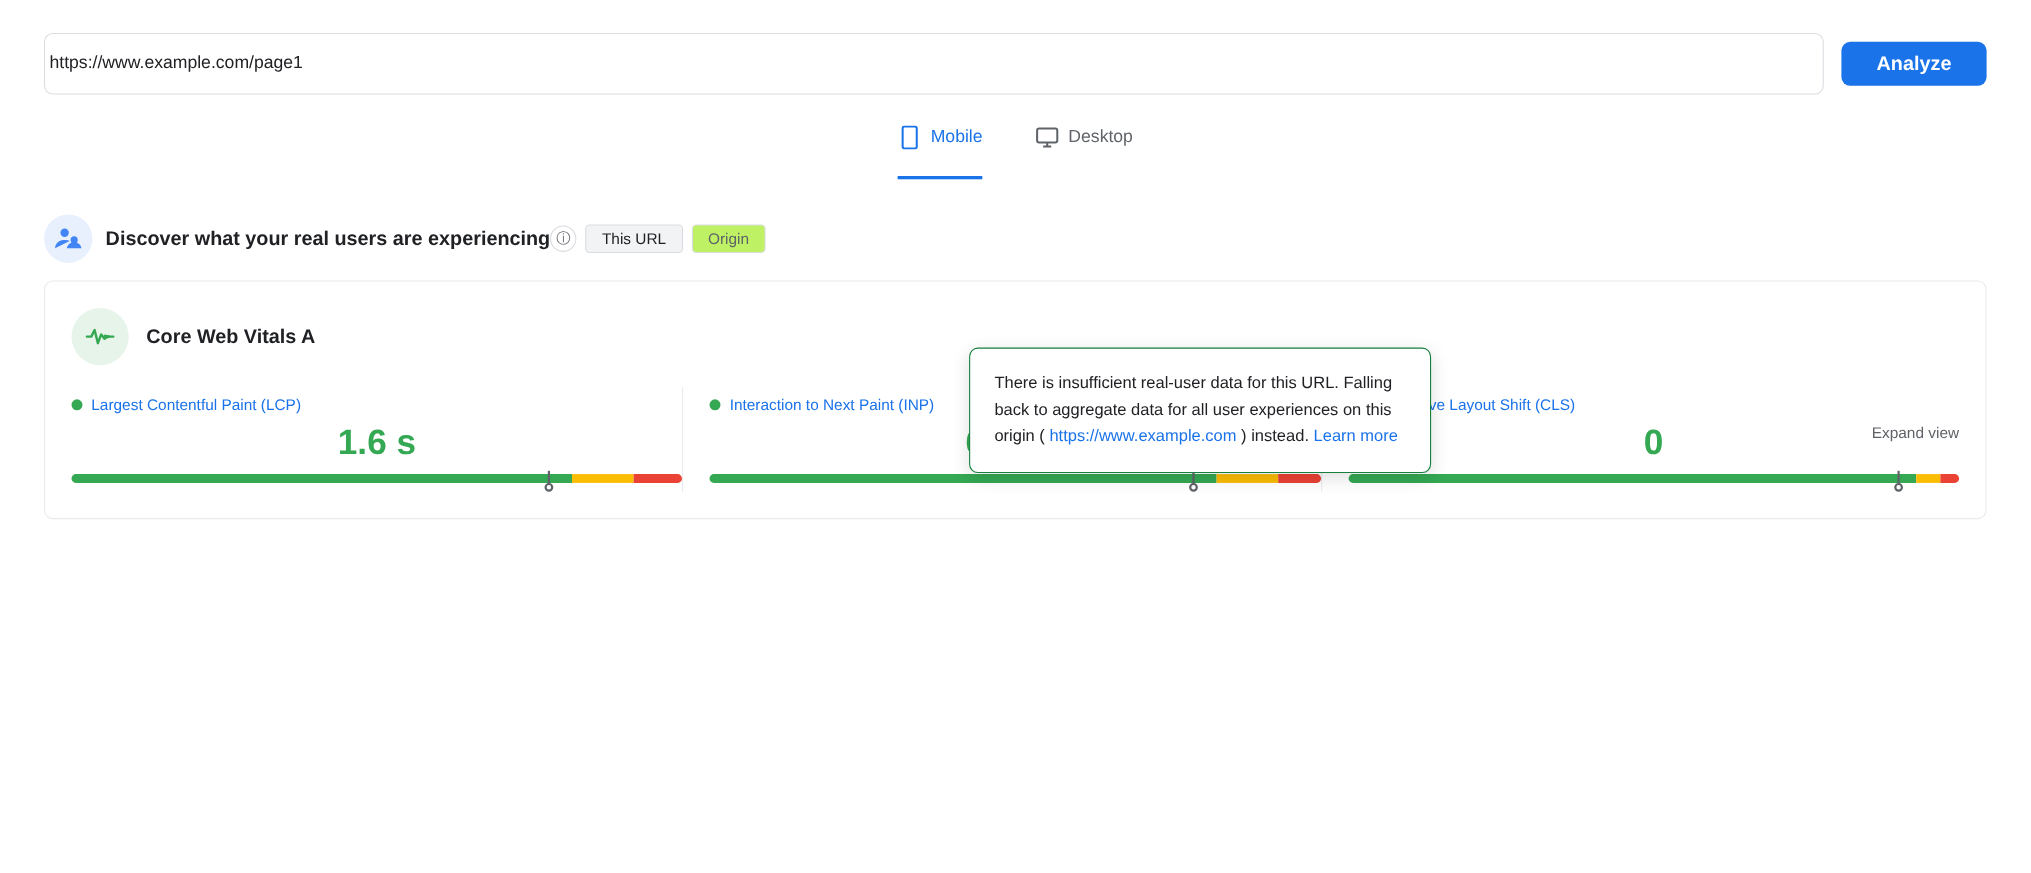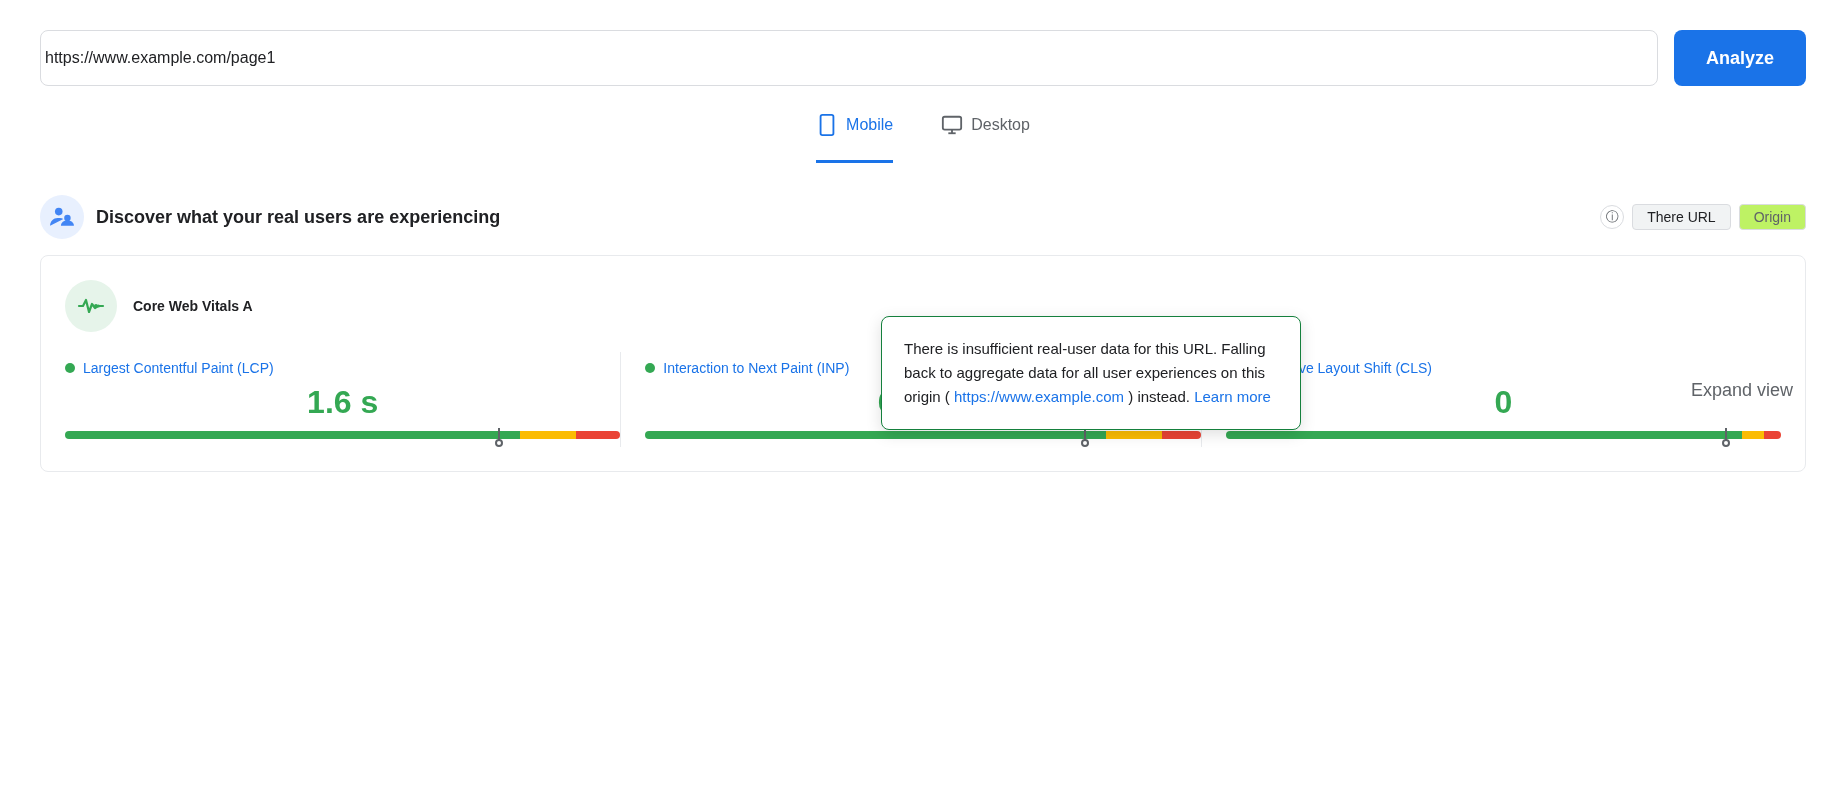--- a/index.html
+++ b/index.html
@@ -29,21 +29,21 @@
       height: 56px;
       border: 1px solid #dadce0;
       border-radius: 8px;
       padding: 0 4px;
       font-size: 16px;
       color: #202124;
       outline: none;
     }
 
     .analyze-btn {
-      height: 56px;
+      height: 40px;
       padding: 0 32px;
       background: #1a73e8;
       color: #fff;
       border: none;
       border-radius: 8px;
       font-size: 18px;
       font-weight: 600;
       cursor: pointer;
       white-space: nowrap;
     }
@@ -75,21 +75,20 @@
 
     .tab-icon {
       width: 22px;
       height: 22px;
     }
 
     
     .section-header {
       display: flex;
       align-items: center;
-      justify-content: space-between;
       margin-bottom: 16px;
     }
 
     .section-header-left {
       display: flex;
       align-items: center;
       gap: 12px;
     }
 
     .section-avatar {
@@ -163,29 +162,29 @@
       width: 52px;
       height: 52px;
       background: #e6f4ea;
       border-radius: 50%;
       display: flex;
       align-items: center;
       justify-content: center;
     }
 
     .cwv-title {
-      font-size: 14px;
+      font-size: 18px;
       font-weight: 600;
     }
 
     .expand-view {
       position: absolute;
-      right: 12px;
+      right: 24px;
       bottom: 70px;
-      font-size: 18px;
+      font-size: 14px;
       color: #5f6368;
       cursor: pointer;
     }
 
     
     .metrics-row {
       display: flex;
       gap: 0;
       margin-top: 16px;
     }
@@ -337,21 +336,21 @@
           <circle cx="9" cy="7" r="3.5"></circle>
           <path d="M1 20c0-3.87 3.13-7 7-7h2c1.19 0 2.31.3 3.27.84"></path>
           <circle cx="17" cy="13" r="3"></circle>
           <path d="M11 20c0-2.76 2.69-5 6-5s6 2.24 6 5"></path>
         </svg>
       </div>
       <span class="section-title">Discover what your real users are experiencing</span>
     </div>
     <div class="url-origin-toggle">
       <div class="info-circle">ⓘ</div>
-      <button class="toggle-btn active">There URL</button>
+      <button class="toggle-btn active">This URL</button>
       <button class="toggle-btn">Origin</button>
     </div>
   </div>
 
   <div class="card">
 
     <div class="cwv-header-row">
       <div class="cwv-icon-wrap">
 
         <svg width="32" height="32" viewBox="0 0 32 32">

